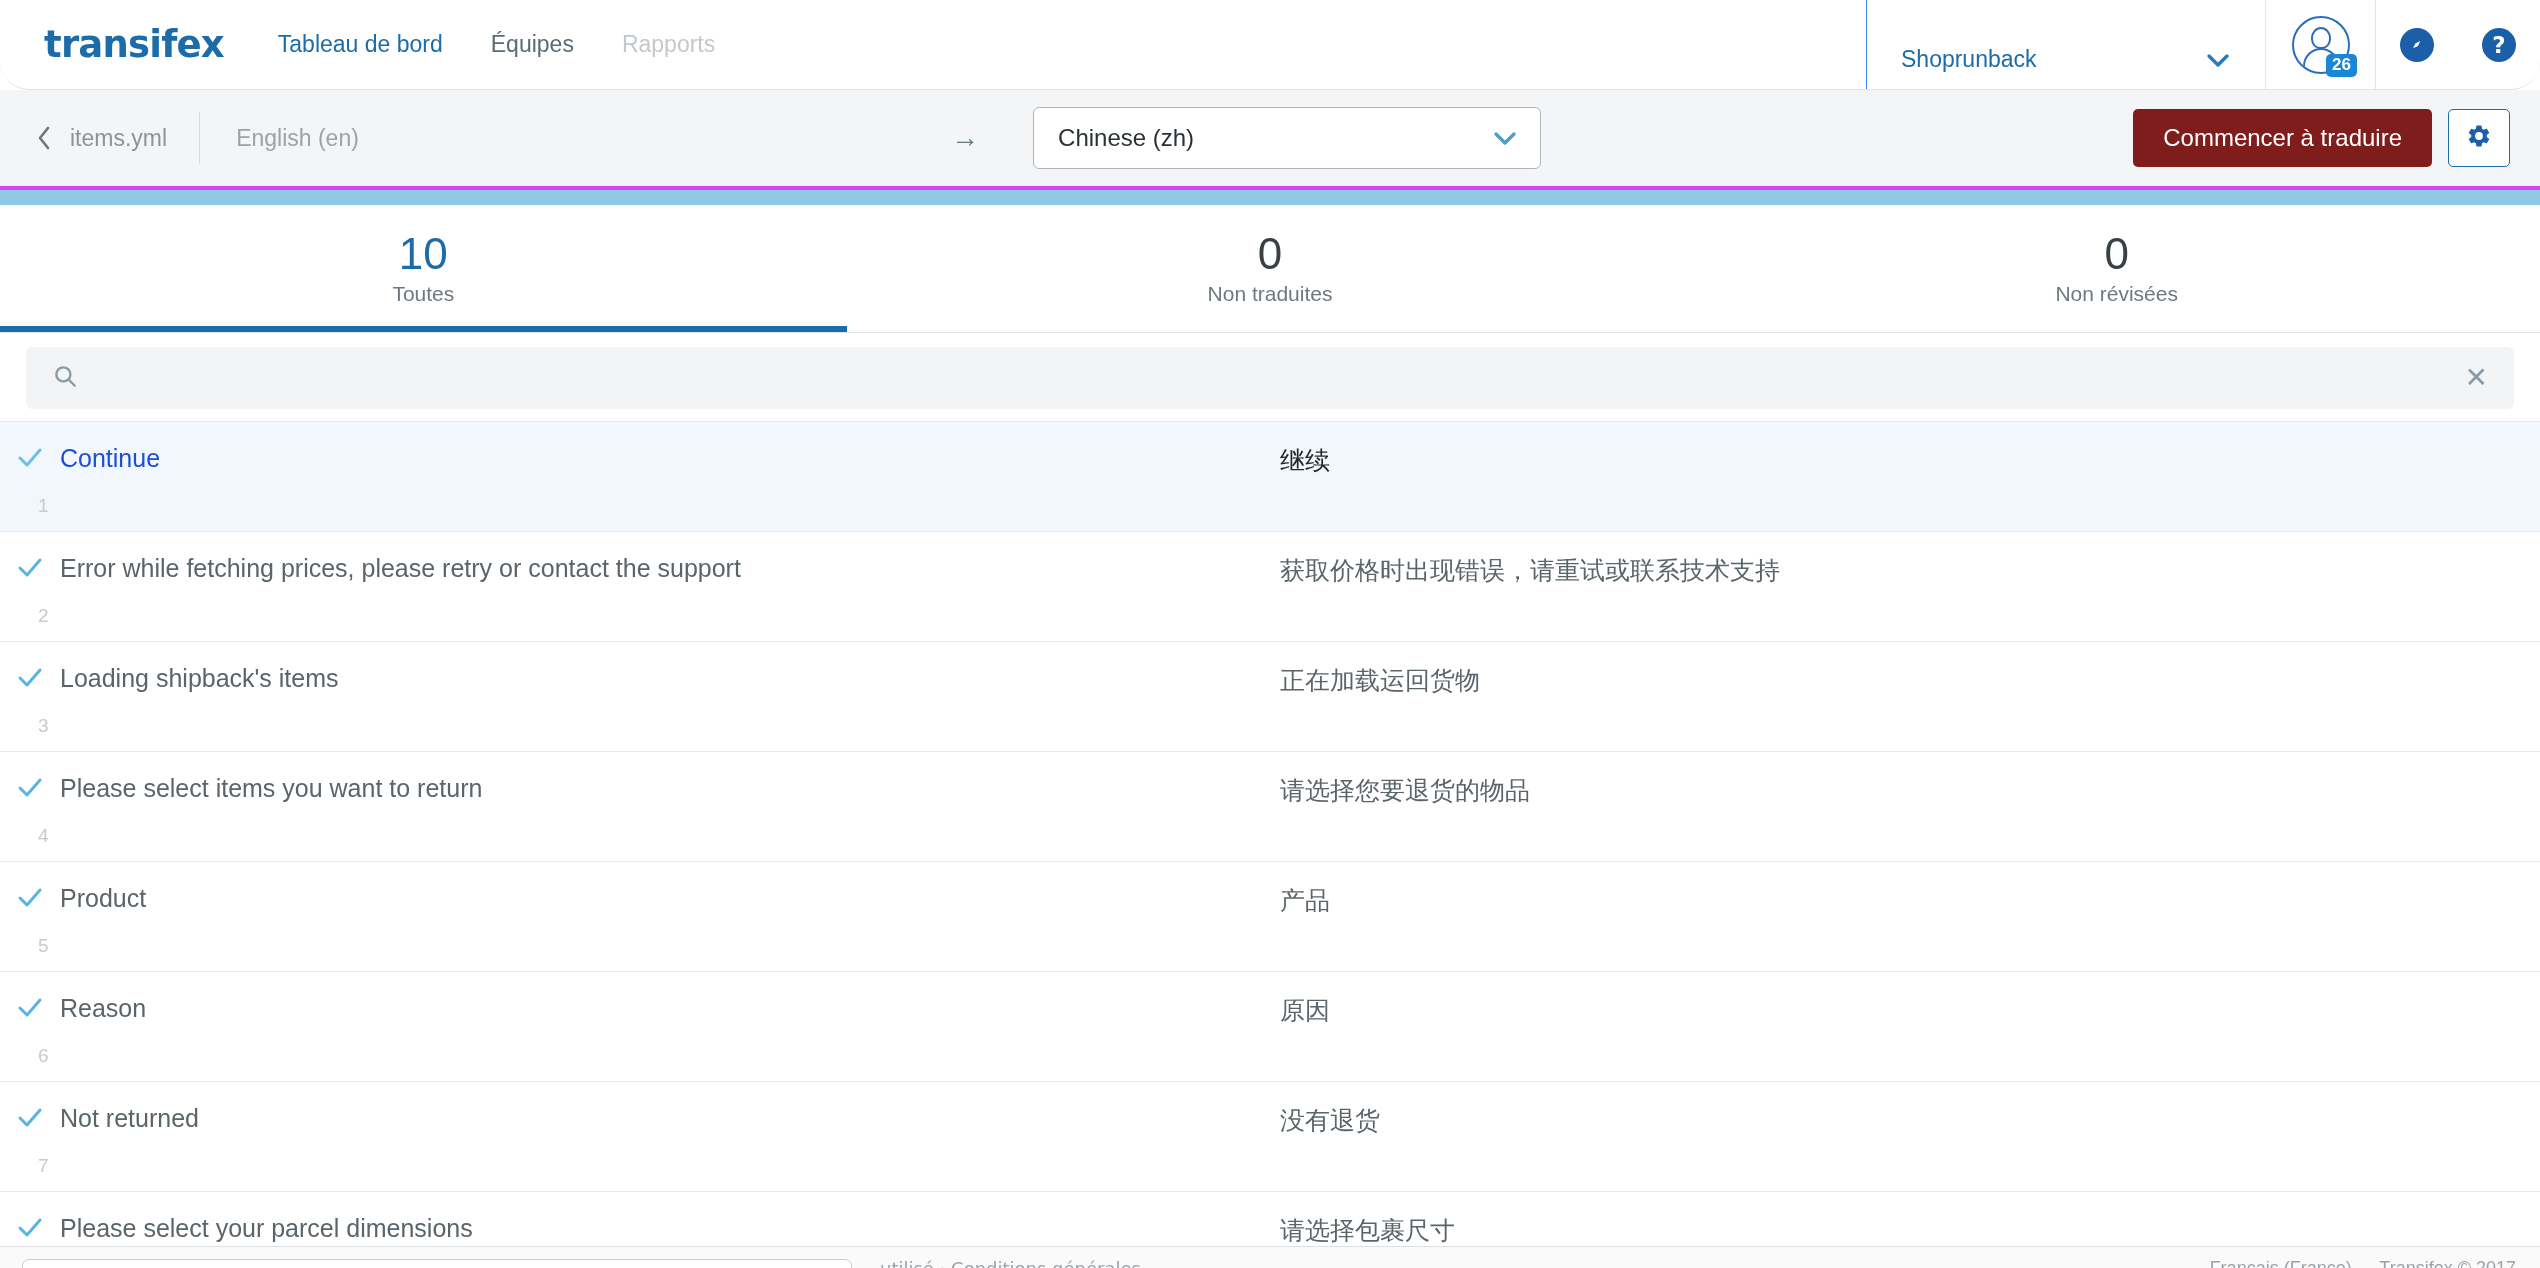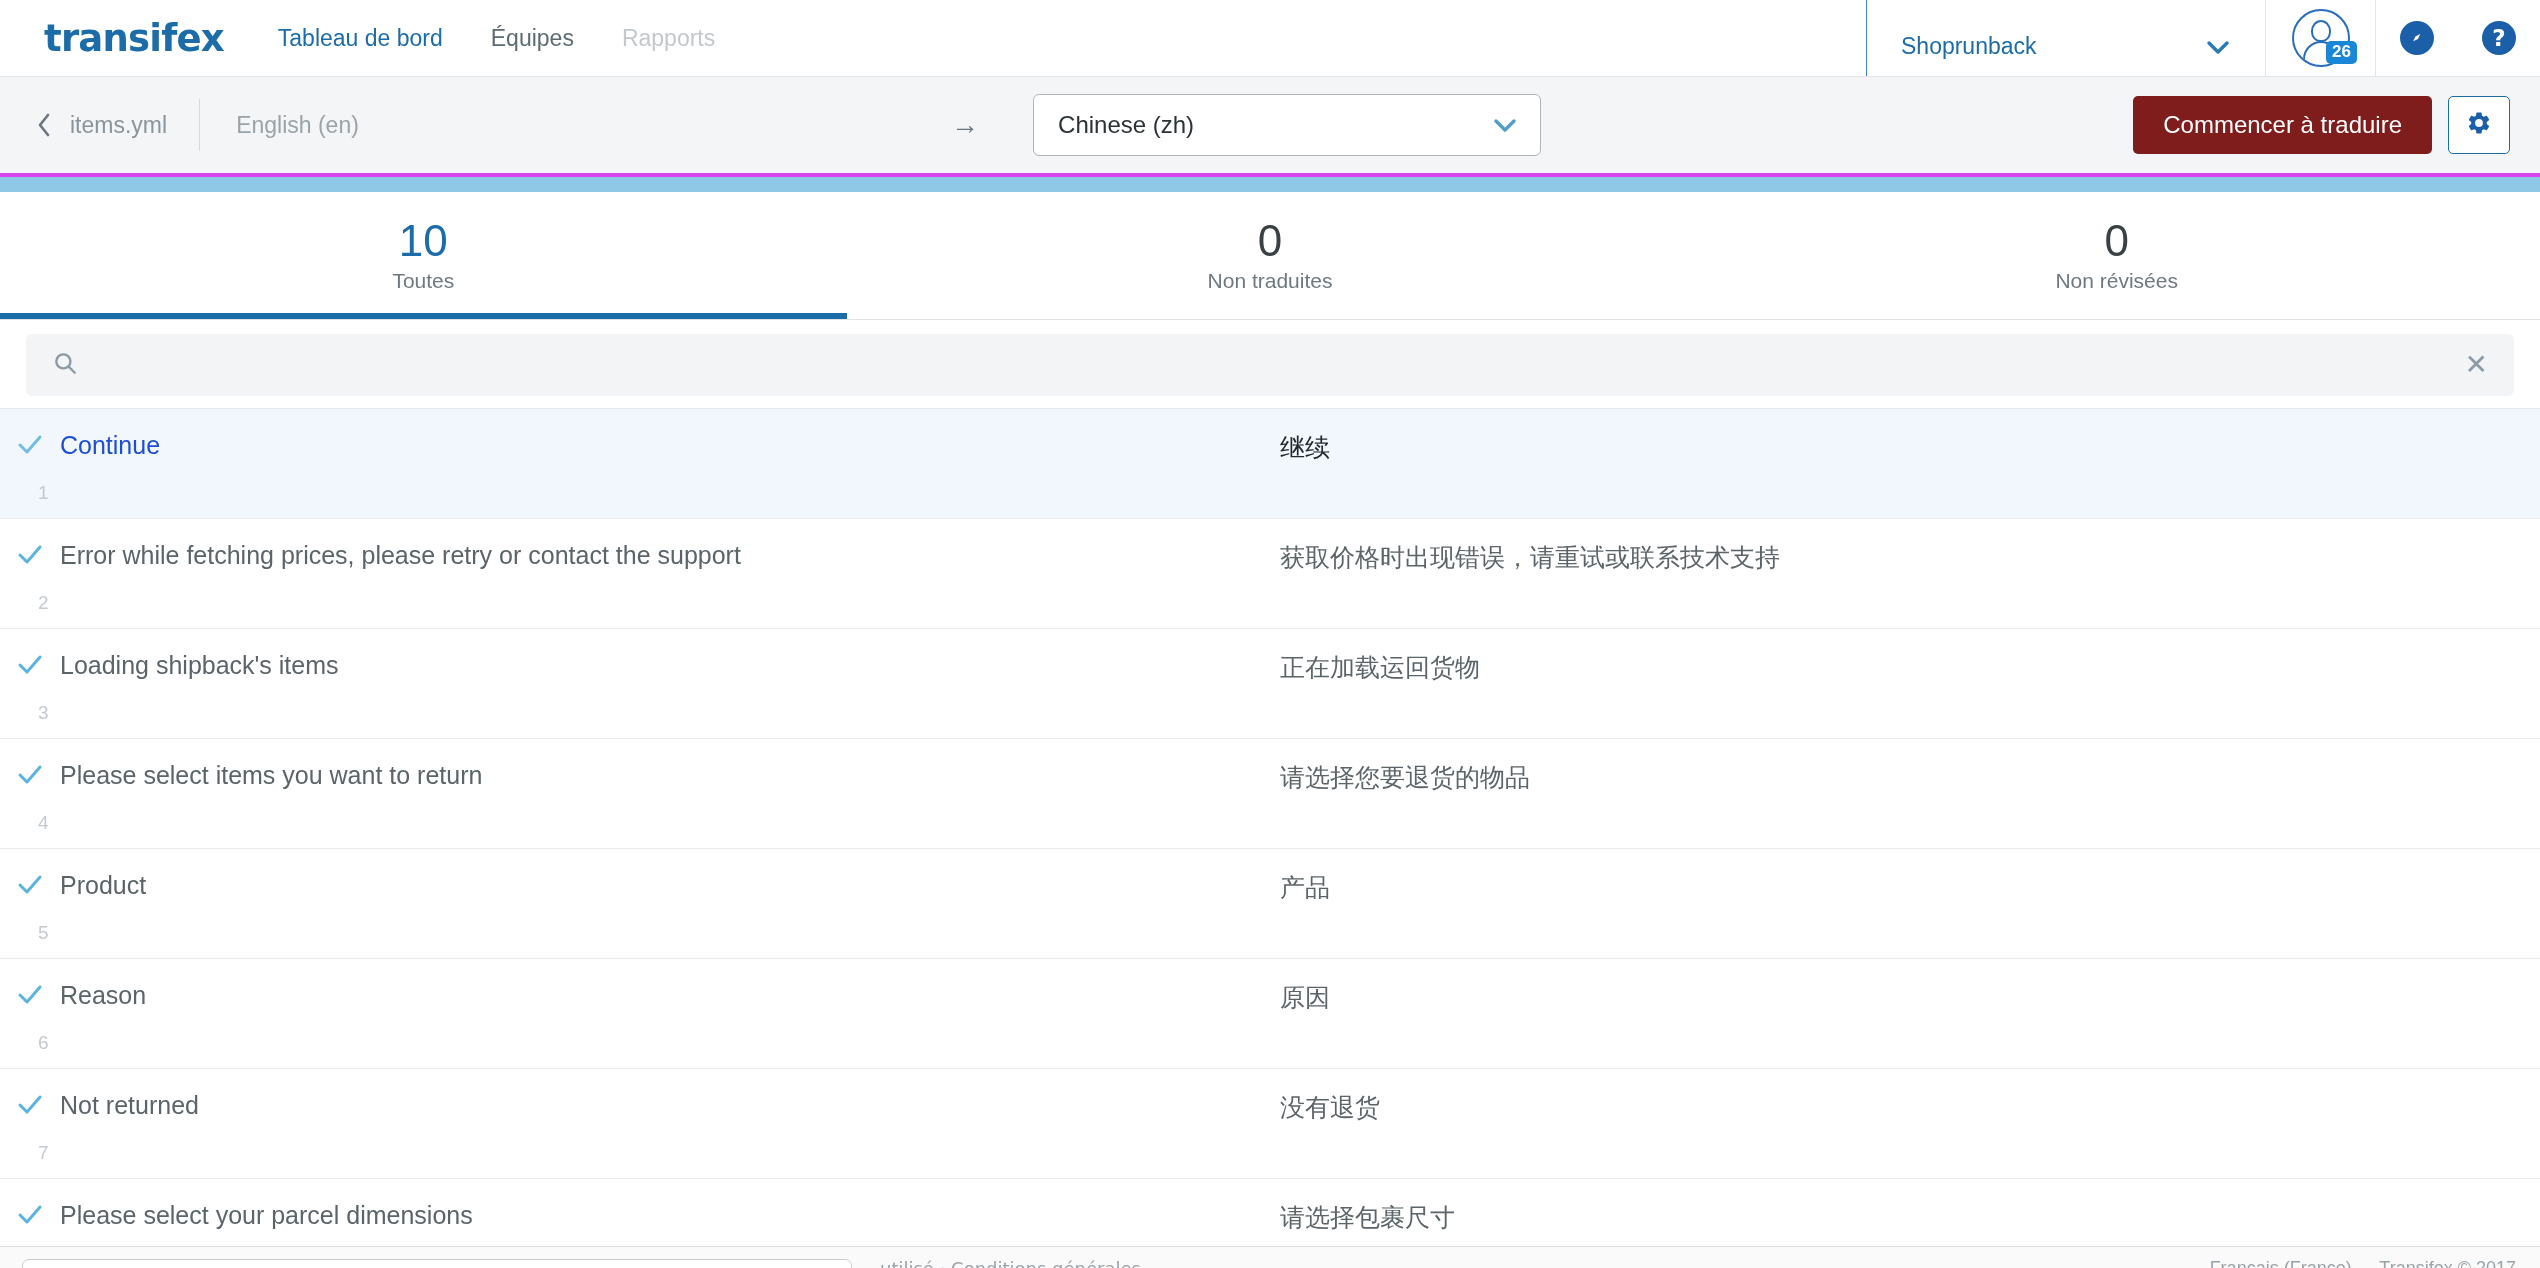--- a/index.html
+++ b/index.html
@@ -7,43 +7,44 @@
     width: 2540px;
     height: 1268px;
     overflow: hidden;
     background: #ffffff;
     font-family: "Liberation Sans", sans-serif;
     -webkit-font-smoothing: antialiased;
   }
 
   
   .topnav {
-    height: 77px;
+    height: 90px;
     display: flex;
     align-items: stretch;
     background: #ffffff;
     border-bottom: 1px solid #e3e6e8;
     position: relative;
+    border-radius: 29px;
   }
   .brand-wrap {
     display: flex;
     align-items: center;
     padding-left: 44px;
     padding-right: 30px;
   }
   .brand {
     font-size: 37px;
     font-weight: bold;
     color: #1b6ca8;
     letter-spacing: -0.8px;
     font-family: "DejaVu Sans", sans-serif;
   }
   .nav-links {
     display: flex;
-    align-items: center;
+    align-items: flex-end;
     gap: 0px;
   }
   .nav-link {
     font-size: 23px;
     color: #5c6b73;
     padding: 0 24px;
     line-height: 90px;
     white-space: nowrap;
     cursor: pointer;
   }

